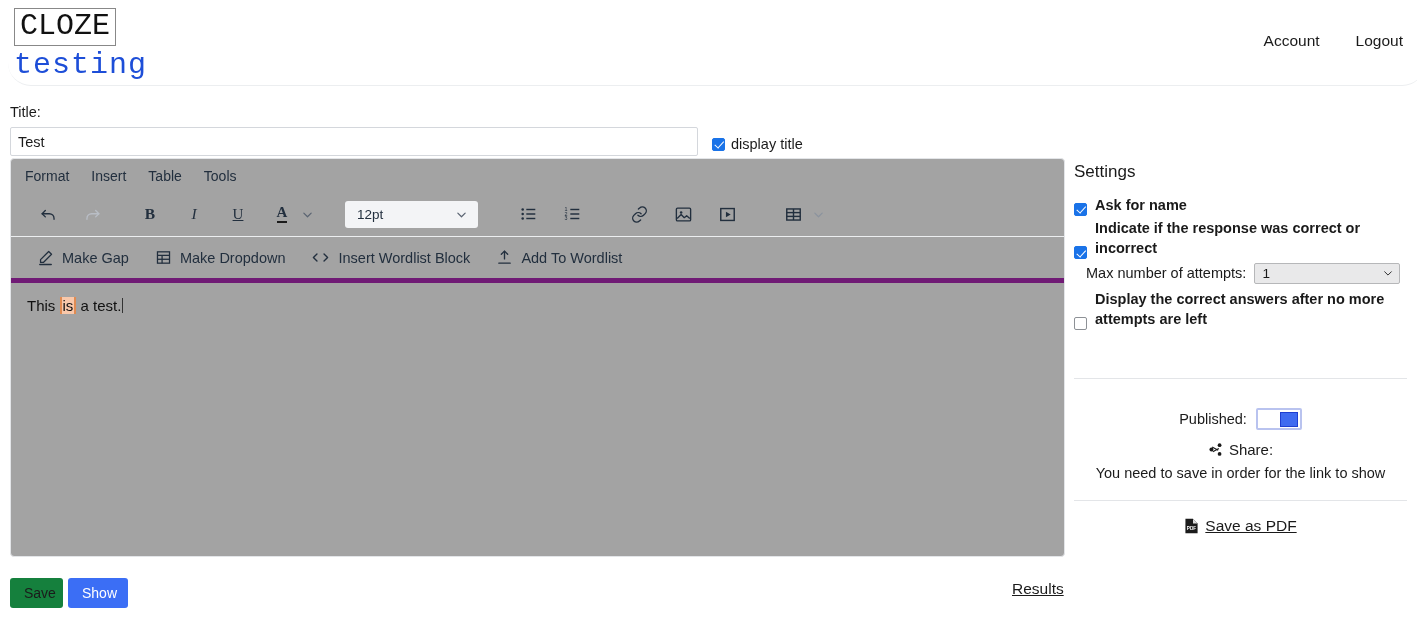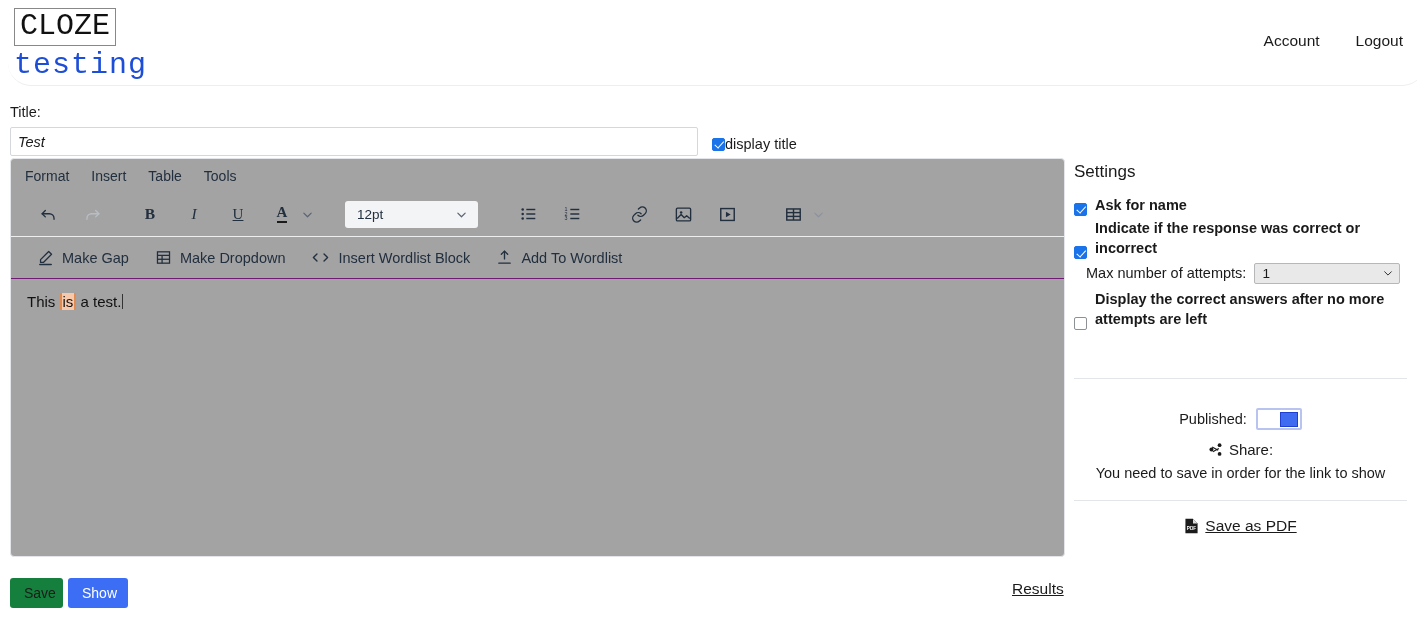--- a/index.html
+++ b/index.html
@@ -75,27 +75,27 @@
     height: 29px;
     box-sizing: border-box;
     border: 1px solid #d4d7dc;
     border-radius: 2px;
     padding: 2px 7px;
     font-family: "Liberation Sans", sans-serif;
     font-size: 14.5px;
     color: #1a1a1a;
     background: #fff;
     outline: none;
-    font-style: italic;
   }
   .display-title-wrap {
     position: absolute;
     left: 712px; top: 136px;
     display: flex;
     align-items: center;
+    gap: 6px;
     font-size: 14.5px;
   }
 
   
   .cbx {
     width: 13px;
     height: 13px;
     box-sizing: border-box;
     border: 1px solid #8d9196;
     border-radius: 2px;
@@ -175,21 +175,21 @@
     font-size: 13.5px;
     color: #222f3e;
     cursor: pointer;
   }
 
   .toolbar2 {
     height: 41px;
     display: flex;
     align-items: center;
     padding: 0 26px;
-    border-bottom: 1px solid #701a75;
+    border-bottom: 5px solid #701a75;
     gap: 0;
     font-size: 14.5px;
     color: #222f3e;
   }
   .tb2-item {
     display: flex;
     align-items: center;
     gap: 8px;
     cursor: pointer;
     margin-right: 26px;

